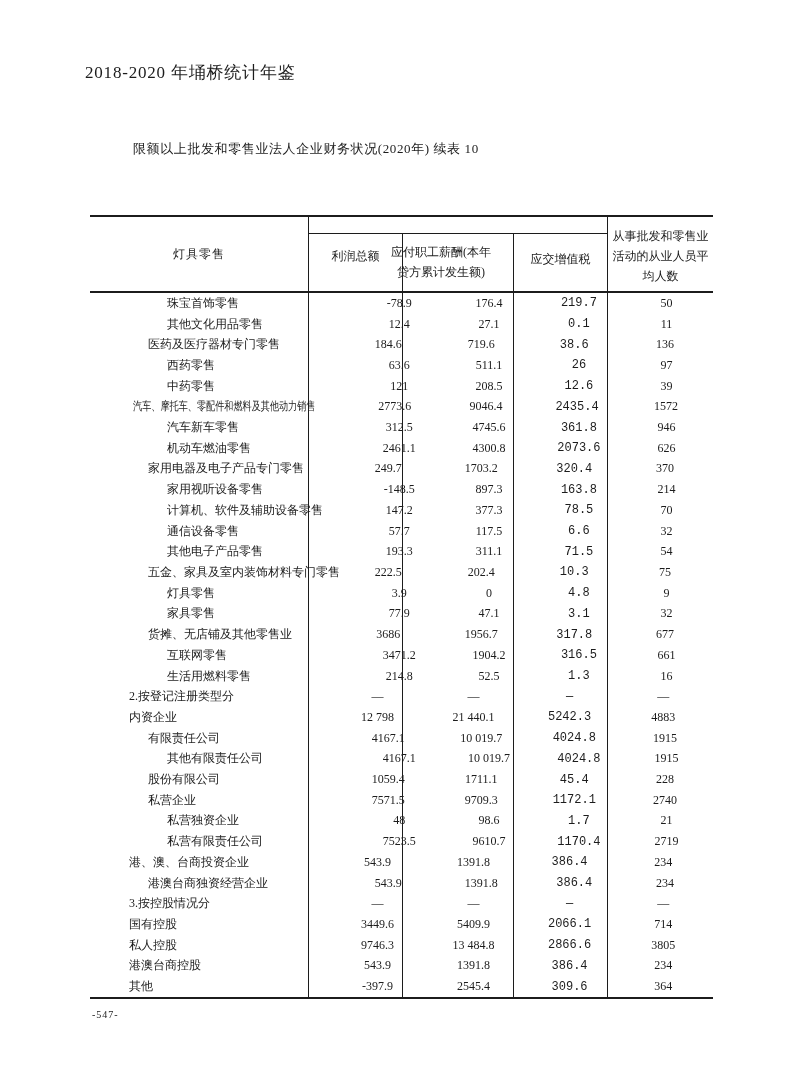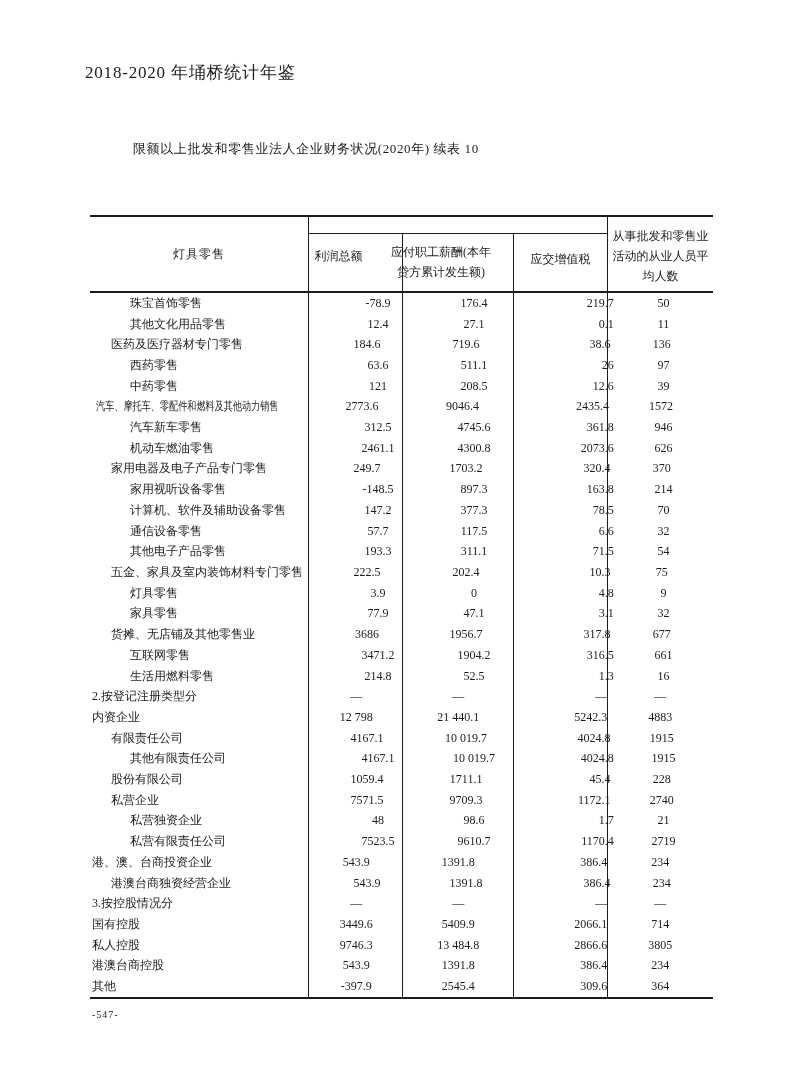--- a/index.html
+++ b/index.html
@@ -30,35 +30,35 @@
   .v2 { left:312px; top:18px; width:1px; height:766px; }
   .v3 { left:423px; top:18px; width:1px; height:766px; }
   .v4 { left:517px; top:0;    width:1px; height:784px; }
 
   .hcell {
     position:absolute; display:flex; align-items:center; justify-content:center;
     text-align:center; line-height:20px;
   }
   .h-indicator { left:0;   top:2px;  width:218px; height:74px; letter-spacing:1px; }
   .h-group     { left:219px; top:2px; width:298px; height:16px; }
-  .h-profit    { left:202px; top:18px; width:93px;  height:46px; }
+  .h-profit    { left:219px; top:18px; width:93px;  height:46px; }
   .h-payroll   { left:296px; top:18px; width:110px; height:58px; }
   .h-vat       { left:424px; top:12px; width:93px;  height:64px; }
   .h-staff     { left:518px; top:4px;  width:105px; height:74px; }
 
   .tbody {
     position:absolute; left:0; top:78px; width:623px; height:704px;
     display:flex; flex-direction:column;
   }
-  .trow { flex:1 1 0; display:flex; align-items:center; }
+  .trow { flex:1 1 0; display:flex; align-items:center;margin-left:37px; }
   .cell { white-space:nowrap; overflow:visible; }
   .c-label { width:218px; }
   .c-v0 { width:94px;  text-align:center; }
   .c-v1 { width:111px; text-align:center; }
-  .c-v2 { width:94px;  text-align:right; }
+  .c-v2 { width:94px;  text-align:center;font-family:Liberation Mono, monospace; }
   .c-v3 { width:106px; text-align:center; }
   .indent-0 { padding-left:2px; }
   .indent-1 { padding-left:21px; }
   .indent-2 { padding-left:40px; }
   .condensed {
     padding-left:8px !important;
     transform:scaleX(0.76); transform-origin:0 50%;
   }
   .page-number {
     position:absolute; left:92px; top:1009px;

